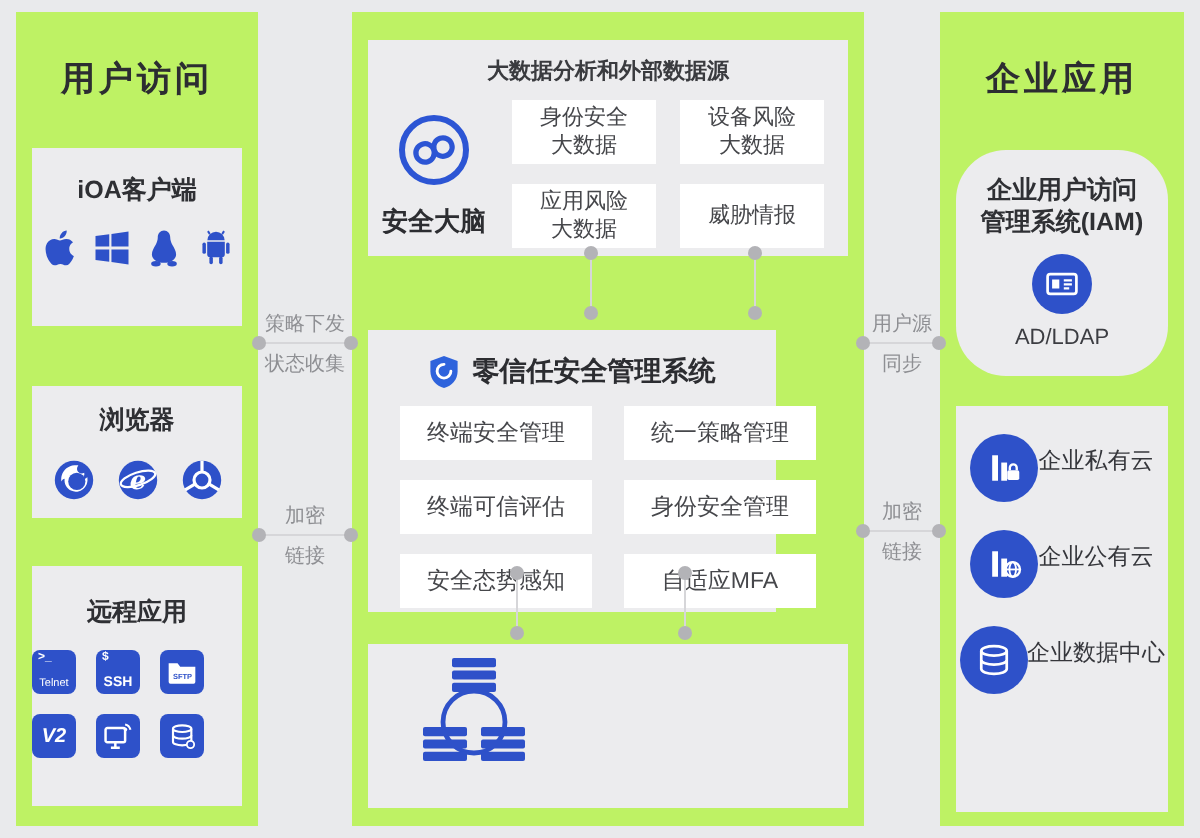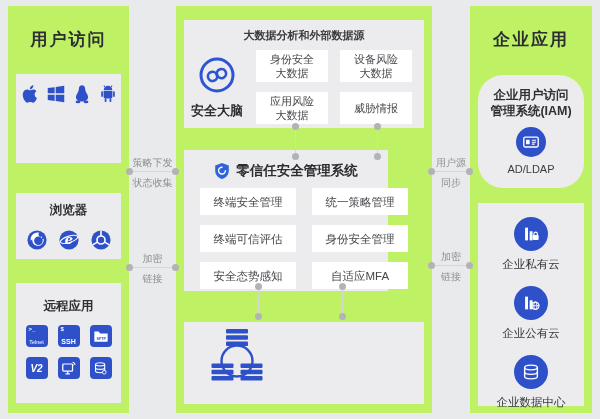--- a/index.html
+++ b/index.html
@@ -17,30 +17,30 @@
   .c-browser{left:8px;top:187px;width:105px;height:66px;}
   .c-remote{left:8px;top:277px;width:105px;height:120px;}
   .card-title{text-align:center;font-size:12.5px;font-weight:bold;color:#2f3034;}
   .c-ioa .card-title{padding-top:13px;}
   .c-browser .card-title{padding-top:9px;}
   .c-remote .card-title{padding-top:15px;}
   .icon-row{display:flex;justify-content:center;align-items:center;gap:4px;margin-top:9px;}
   .icon-row.gap8{gap:8px;}
   .icn{display:inline-flex;}
   
-  .tile-row{display:flex;justify-content:center;gap:10px;margin-top:10px;}
+  .tile-row{display:flex;gap:10px;margin-top:10px;}
   .tile{width:22px;height:22px;border-radius:4px;background:#2e51c9;color:#fff;
         position:relative;overflow:hidden;display:flex;align-items:center;justify-content:center;}
   .t-sym{position:absolute;top:1px;left:3px;font-size:6px;font-weight:bold;line-height:7px;}
   .t-sub{position:absolute;bottom:2px;left:0;right:0;text-align:center;font-size:5.5px;line-height:6px;}
   .t-sub.big{font-size:7px;font-weight:bold;}
   .t-vnc{font-size:10px;font-weight:bold;font-style:italic;}
   
   .b-data{left:8px;top:14px;width:240px;height:108px;}
-  .b-sys{left:8px;top:144px;width:204px;height:141px;}
+  .b-sys{left:8px;top:159px;width:204px;height:141px;}
   .b-gw{left:8px;top:316px;width:240px;height:82px;}
   .gbox-header{position:absolute;top:8px;left:0;right:0;text-align:center;
                font-size:11px;font-weight:600;color:#3a3b3f;}
   .brain{position:absolute;left:14px;top:36px;}
   .brain-label{position:absolute;left:0;top:82px;width:66px;text-align:center;
                font-size:13px;font-weight:bold;color:#2c2d31;}
   .witem{position:absolute;background:#fff;display:flex;align-items:center;justify-content:center;
          text-align:center;font-size:11px;color:#46474b;line-height:14px;padding:0 10px;box-sizing:border-box;}
   .wd0{left:72px;top:30px;width:72px;height:32px;}
   .wd1{left:156px;top:30px;width:72px;height:32px;}
@@ -58,38 +58,39 @@
   .gw-label{left:114px;top:24px;width:114px;height:30px;font-size:12px;}
   
   .c-iam{left:8px;top:69px;width:106px;height:113px;border-radius:25px;}
   .iam-title{padding-top:12px;text-align:center;font-size:12.5px;font-weight:bold;
              color:#2f3034;line-height:16px;}
   .circ{border-radius:50%;background:#2e51c9;display:flex;align-items:center;justify-content:center;margin:0 auto;}
   .circ.iam{width:30px;height:30px;margin-top:8px;}
   .iam-sub{text-align:center;font-size:11px;color:#3c3d42;margin-top:6px;}
   .c-clouds{left:8px;top:197px;width:106px;height:203px;display:flex;flex-direction:column;
             align-items:center;padding-top:14px;box-sizing:border-box;gap:14px;}
-  .cloud-item{display:flex;flex-direction:column;align-items:flex-start;}
+  .cloud-item{display:flex;flex-direction:row;align-items:flex-start;}
   .circ.cloud{width:34px;height:34px;}
   .cloud-label{margin-top:6px;font-size:11.5px;color:#35363b;}
   
   .hline{position:absolute;height:1px;background:#d6d6d9;}
   .vline{position:absolute;width:1px;background:#d6d6d9;}
   .dot{position:absolute;width:7px;height:7px;border-radius:50%;background:#b3b3b7;}
   .clabel{position:absolute;text-align:center;font-size:10px;color:#8e8f93;line-height:12px;}
 </style>
 </head>
 <body>
 
 <div class="canvas">
 
   <section class="panel p-left">
     <h2 class="panel-title">用户访问</h2>
 
     <div class="card c-ioa">
+      <div class="card-title">iOA客户端</div>
       <div class="icon-row">
         <span class="icn">
           <svg width="22" height="22" viewBox="0 0 24 24">
               <path fill="#2e51c9" d="M17.05 12.54c-.03-2.4 1.96-3.55 2.05-3.61-1.12-1.63-2.86-1.86-3.47-1.88-1.48-.15-2.89.87-3.64.87-.75 0-1.91-.85-3.14-.83-1.61.02-3.1.94-3.93 2.38-1.68 2.91-.43 7.21 1.2 9.57.8 1.16 1.75 2.46 3 2.41 1.2-.05 1.66-.78 3.11-.78 1.45 0 1.86.78 3.13.75 1.29-.02 2.11-1.18 2.9-2.34.91-1.34 1.29-2.64 1.31-2.71-.03-.01-2.5-.96-2.52-3.83zM14.66 5.5c.66-.8 1.1-1.91.98-3.02-.95.04-2.1.63-2.78 1.43-.61.71-1.14 1.84-1 2.93 1.06.08 2.14-.54 2.8-1.34z"></path>
             </svg>
         </span>
         <span class="icn">
           <svg width="22" height="22" viewBox="0 0 24 24">
               <path fill="#2e51c9" d="M3 5.5l7.5-1v6.7H3zM11.7 4.3L21 3v8.2h-9.3zM3 12.8h7.5v6.7L3 18.5zM11.7 12.8H21V21l-9.3-1.3z"></path>
             </svg>

